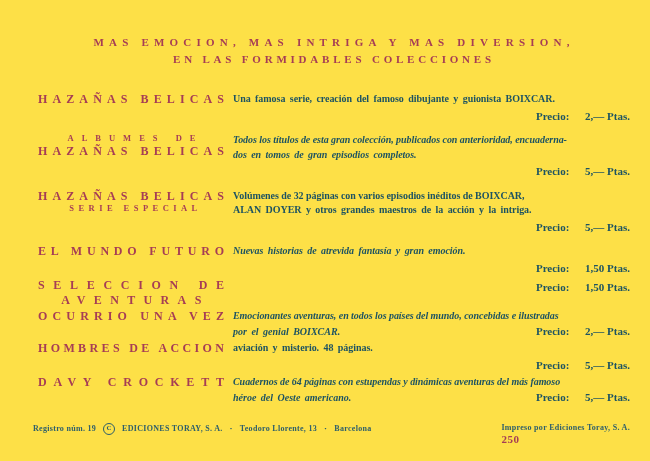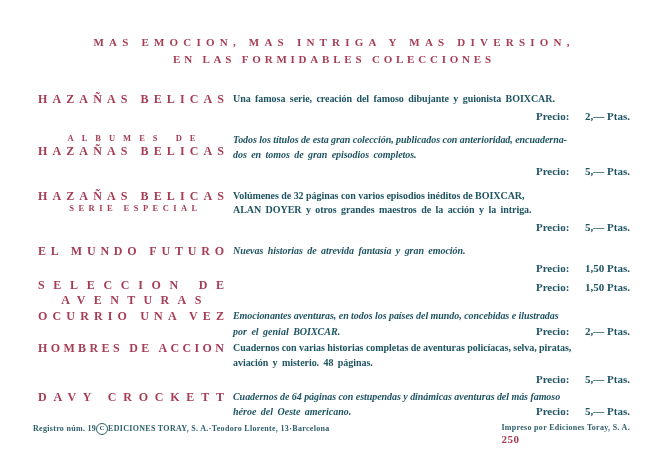--- a/index.html
+++ b/index.html
@@ -44,34 +44,34 @@
   .price-line.own{display:block;text-align:right;margin-top:2px;}
   .tail{white-space:nowrap;word-spacing:2px;font-weight:bold;}
   .price{white-space:nowrap;font-size:11px;font-weight:bold;color:var(--teal);}
   .p-value{margin-left:13px;}
   
   .footer{
     position:absolute;left:33px;right:20px;bottom:16px;
     display:flex;justify-content:space-between;align-items:flex-start;
     color:var(--teal2);font-size:8px;font-weight:bold;letter-spacing:0.3px;
   }
-  .f-left{display:flex;align-items:center;line-height:13px;}
+  .f-left{display:flex;align-items:center;gap:7px;line-height:13px;}
   .f-logo{
     display:inline-flex;align-items:center;justify-content:center;
     width:12px;height:12px;border:1.4px solid var(--teal2);border-radius:50%;
     font-size:7px;font-weight:bold;line-height:1;box-sizing:border-box;
   }
   .f-sep{font-size:9px;}
   .f-right{text-align:left;line-height:11px;}
   .f-num{color:var(--red);font-size:11px;font-weight:bold;margin-top:1px;letter-spacing:0.5px;}
 </style>
 </head>
 <body>
 
-<div class="page" style="--red: #a63d55; --teal: #1d5362; --teal2: #2e5f6b; background: #ffffff;">
+<div class="page" style="--red: #a63d55; --teal: #1d5362; --teal2: #2e5f6b; background: #fde047;">
   <div class="header">
     <div class="h-line"><span class="fit-h1" style="letter-spacing: 5.2125px;">MAS EMOCION, MAS INTRIGA Y MAS DIVERSION,</span></div>
     <div class="h-line"><span class="fit-h2" style="letter-spacing: 3.78879px;">EN LAS FORMIDABLES COLECCIONES</span></div>
   </div>
 
   <div class="rows">
   <div class="row">
     <div class="label">
           <div class="lbl-line" style="letter-spacing: 5.11607px;">HAZAÑAS BELICAS</div>
         </div>
@@ -180,21 +180,20 @@
       </div>
     </div>
   </div>
 
   <div class="row">
     <div class="label">
           <div class="lbl-line" style="letter-spacing: 3.37305px;">HOMBRES DE ACCION</div>
         </div>
     <div class="content">
       <div class="desc">
-            <div class="desc-line full">Cuadernos con varias historias completas de aventuras policíacas, selva, piratas,</div>
             <div class="desc-line short">aviación y misterio.  48 páginas.</div>
           </div>
       <div class="price-line own">
         
         <span class="price">
           <span class="p-label">Precio:</span>
           <span class="p-value">5,— Ptas.</span>
         </span>
       </div>
     </div>

